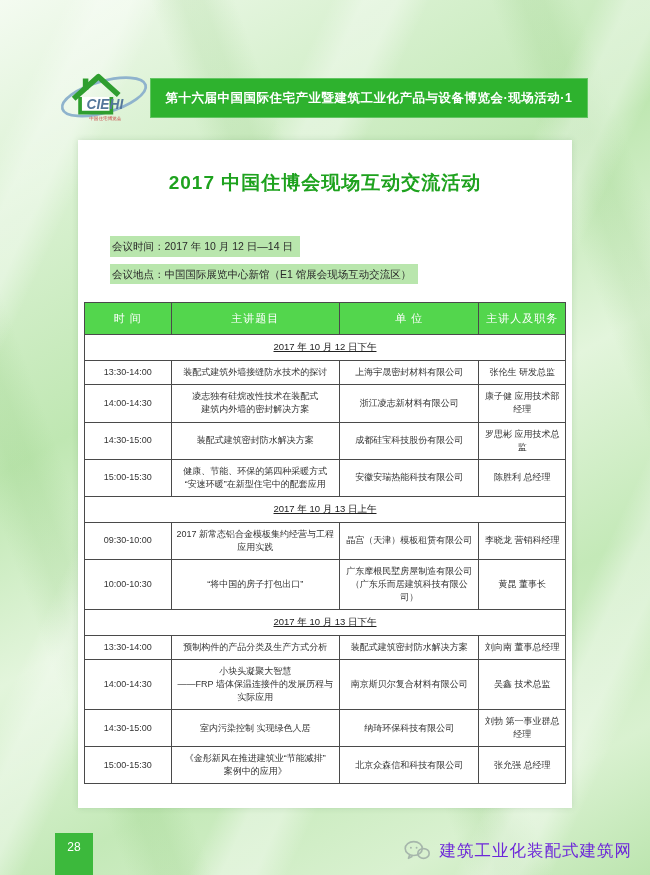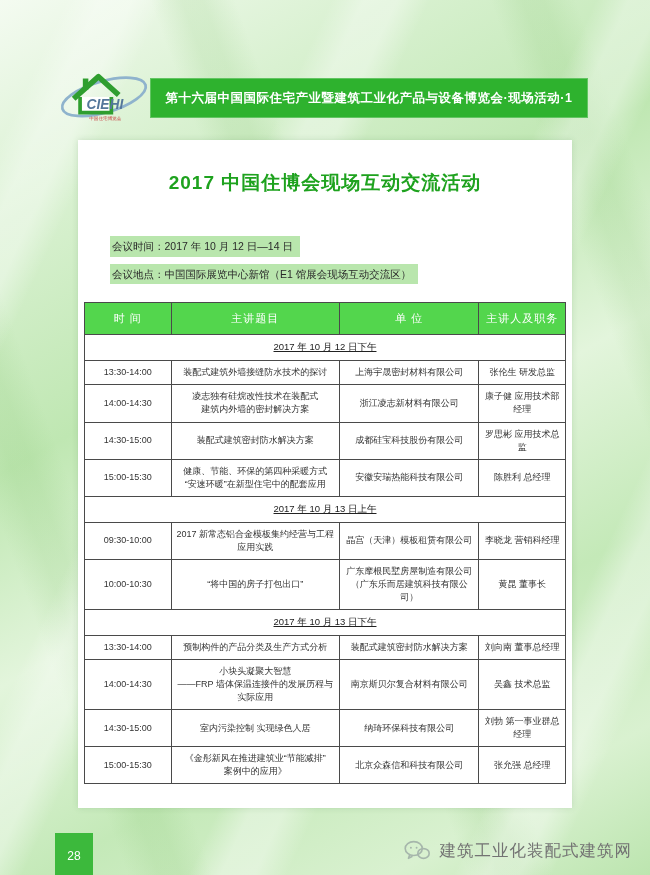--- a/index.html
+++ b/index.html
@@ -45,25 +45,25 @@
   col.c-time{width:18%;} col.c-topic{width:35%;} col.c-unit{width:29%;} col.c-speaker{width:18%;}
   tr.section-row td{
     text-align:center;font-size:9.5px;color:#222;padding:6px 2px;background:#fff;font-weight:normal;text-decoration:underline;
   }
   tr.data-row td{
     text-align:center;font-size:9px;color:#333;padding:5px 3px;line-height:1.45;white-space:pre-line;
   }
   
   .page-badge{
     position:absolute;left:55px;top:833px;width:38px;height:42px;background:#3cb93c;color:#fff;
-    display:flex;align-items:flex-start;justify-content:center;font-size:12px;padding-top:16px;box-sizing:border-box;
+    display:flex;align-items:flex-start;justify-content:center;font-size:12px;padding-top:7px;box-sizing:border-box;
   }
   .footer-brand{
     position:absolute;right:18px;top:840px;display:flex;align-items:center;gap:10px;
-    color:#737373;font-size:16.5px;letter-spacing:1px;
+    color:#6d28d9;font-size:16.5px;letter-spacing:1px;
   }
   .wechat-icon{width:26px;height:22px;opacity:.75;}
 </style>
 </head>
 <body>
 
 <div class="streaks"></div>
 
 <div class="header">
   <div class="logo">

